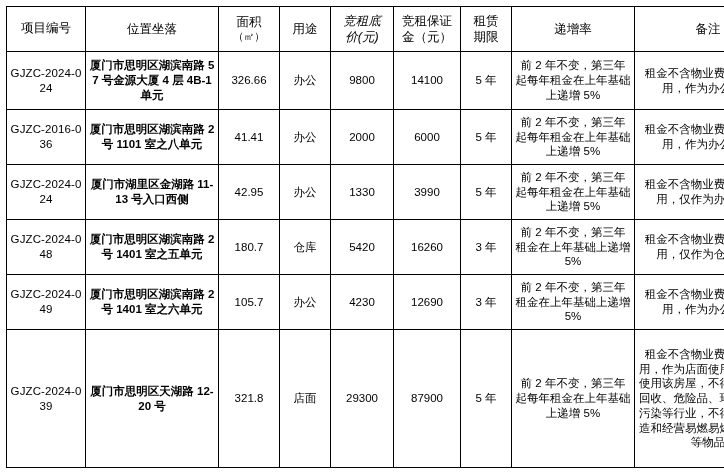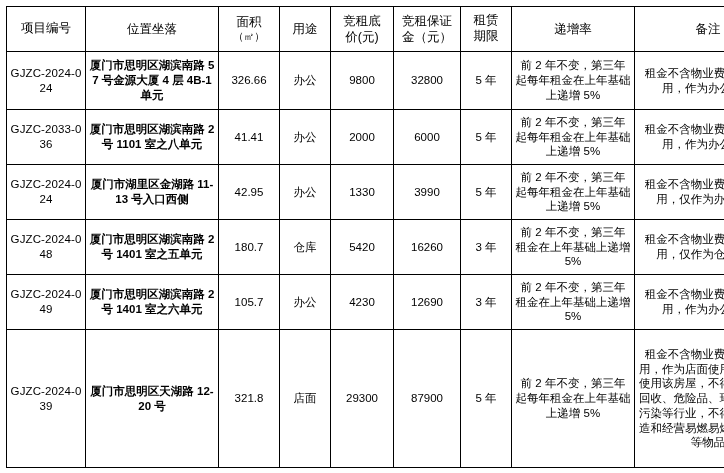--- a/index.html
+++ b/index.html
@@ -40,23 +40,23 @@
     font-weight: normal;
     height: 40px;
   }
   table.listing td {
     font-size: 11.5px;
   }
   .col-code    { width: 72px; font-family: Liberation Mono, monospace; }
   .col-addr    { width: 126px; margin-top: 42px; }
   .col-area    { width: 54px; border-radius: 7px; }
   .col-use     { width: 44px; font-family: Liberation Serif, serif; }
-  .col-price   { width: 56px; }
+  .col-price   { width: 56px; font-style: italic; }
   .col-deposit { width: 60px; }
-  .col-term    { width: 44px; font-family: Liberation Mono, monospace; }
+  .col-term    { width: 44px; }
   .col-rate    { width: 116px; }
   .col-remark  { width: 140px; }
 
   .cell-code, .cell-addr, .cell-rate, .cell-remark {
     font-size: 11.5px;
   }
   .cell-code { letter-spacing: 0.1px; }
   .cell-addr { line-height: 1.4; font-weight: bold; }
   .cell-rate { line-height: 1.45; }
   .cell-remark { line-height: 1.45; }
@@ -98,27 +98,27 @@
         <th class="col-remark">备注</th>
       </tr>
     </thead>
     <tbody>
       <tr style="height:58px;">
         <td class="cell-code">GJZC-2024-024</td>
         <td class="cell-addr">厦门市思明区湖滨南路 57 号金源大厦 4 层 4B-1 单元</td>
         <td>326.66</td>
         <td>办公</td>
         <td>9800</td>
-        <td>32800</td>
+        <td>14100</td>
         <td>5 年</td>
         <td class="cell-rate">前 2 年不变，第三年起每年租金在上年基础上递增 5%</td>
         <td class="cell-remark">租金不含物业费及其他费用，作为办公使用</td>
       </tr>
       <tr style="height:55px;">
-        <td class="cell-code">GJZC-2033-036</td>
+        <td class="cell-code">GJZC-2016-036</td>
         <td class="cell-addr">厦门市思明区湖滨南路 2 号 1101 室之八单元</td>
         <td>41.41</td>
         <td>办公</td>
         <td>2000</td>
         <td>6000</td>
         <td>5 年</td>
         <td class="cell-rate">前 2 年不变，第三年起每年租金在上年基础上递增 5%</td>
         <td class="cell-remark">租金不含物业费及其他费用，作为办公使用</td>
       </tr>
       <tr style="height:55px;">

